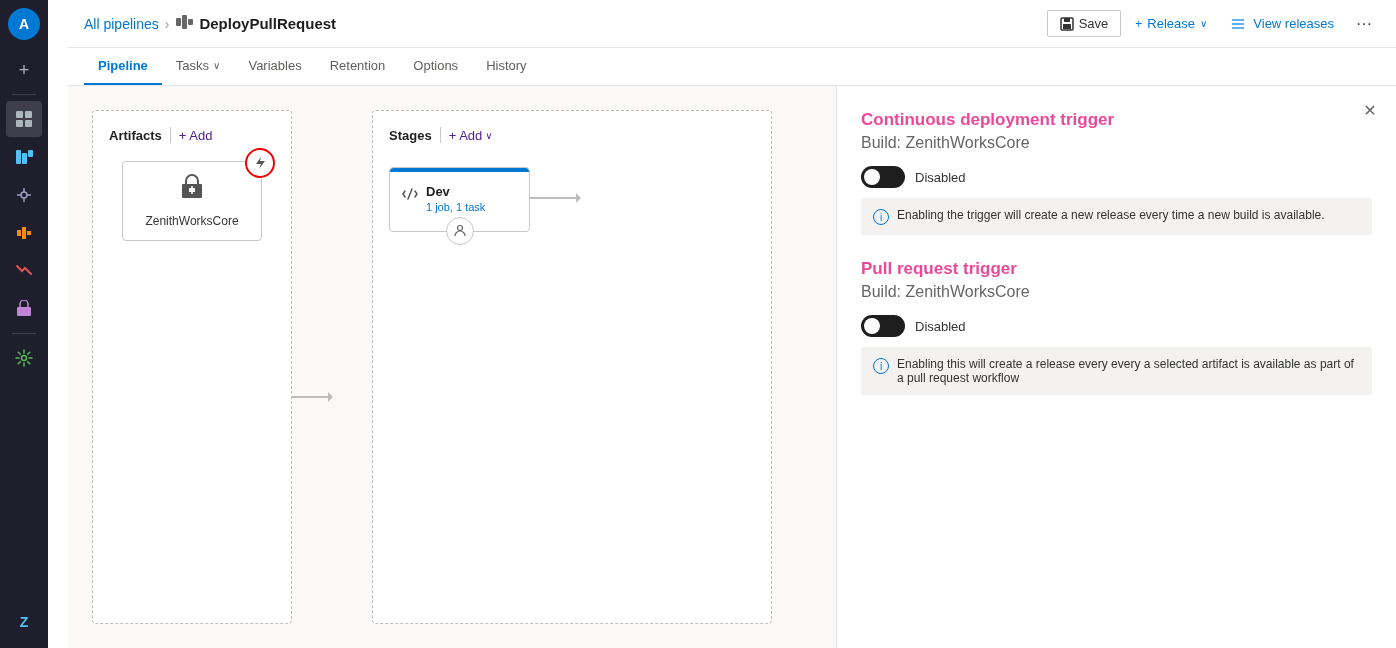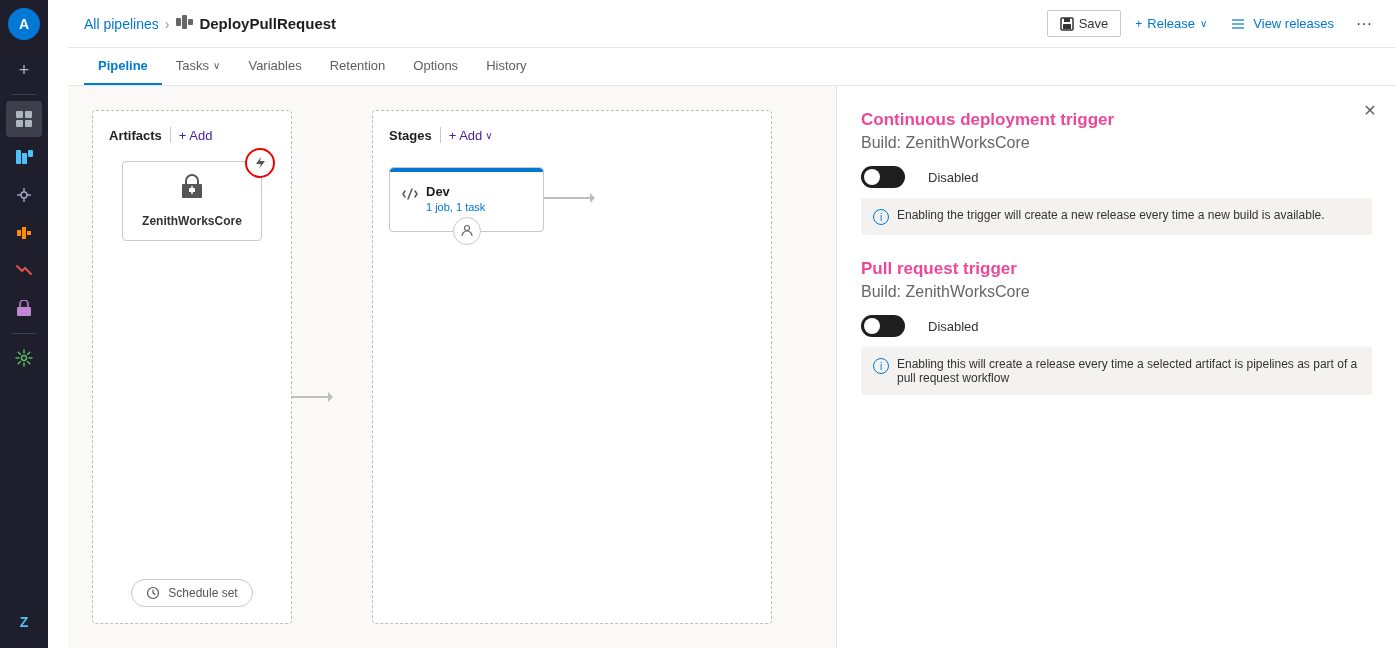--- a/index.html
+++ b/index.html
@@ -229,21 +229,20 @@
       background: #fff;
     }
     .artifact-card-icon {
       font-size: 24px;
       color: #333;
     }
     .artifact-card-label {
       font-size: 12px;
       color: #333;
       text-align: left;
-      font-weight: bold;
     }
     .lightning-btn {
       position: absolute;
       top: -14px;
       right: -14px;
       width: 30px; height: 30px;
       border: 2px solid #e00;
       border-radius: 50%;
       background: #fff;
       display: flex; align-items: center; justify-content: center;
@@ -313,21 +312,21 @@
       align-items: flex-start;
       gap: 0;
     }
     .stage-card-wrapper {
       display: flex;
       align-items: center;
     }
     .stage-card {
       border: 1px solid #c8c8c8;
       border-radius: 4px;
-      width: 155px;
+      width: 141px;
       background: #fff;
       position: relative;
       overflow: visible;
     }
     .stage-card-top-bar {
       height: 4px;
       background: #0078d4;
       border-radius: 4px 4px 0 0;
     }
     .stage-card-body {
@@ -417,21 +416,21 @@
       margin-bottom: 4px;
     }
     .panel-build-label {
       font-size: 16px;
       color: #666;
       margin-bottom: 14px;
     }
     .toggle-row {
       display: flex;
       align-items: center;
-      gap: 23px;
+      gap: 10px;
       margin-bottom: 10px;
     }
     .toggle {
       width: 44px; height: 22px;
       background: #1e1e1e;
       border-radius: 11px;
       position: relative;
       cursor: pointer;
       flex-shrink: 0;
     }
@@ -614,29 +613,20 @@
                 <rect x="4" y="10" width="20" height="14" rx="1" fill="#555"></rect>
                 <path d="M8 10V7a6 6 0 0112 0v3" stroke="#555" stroke-width="2" fill="none"></path>
                 <rect x="11" y="14" width="6" height="4" rx="0.5" fill="#fff"></rect>
                 <path d="M14 12v2M14 18v2" stroke="#fff" stroke-width="1.5"></path>
               </svg>
             </div>
             <span class="artifact-card-label">ZenithWorksCore</span>
           </div>
         </div>
 
-        <div style="margin-top:auto;display:flex;justify-content:center;">
-          <div class="schedule-item">
-            <svg width="14" height="14" viewBox="0 0 14 14" fill="none">
-              <circle cx="7" cy="7" r="5.5" stroke="#555" stroke-width="1.2" fill="none"></circle>
-              <path d="M7 4v3l2 1.5" stroke="#555" stroke-width="1.2" stroke-linecap="round"></path>
-            </svg>
-            <span>Schedule set</span>
-          </div>
-        </div>
       </div>
 
       <div class="connector">
         <div class="connector-line"></div>
       </div>
 
       <div class="stages-section">
         <div class="stages-header">
           <span>Stages</span>
           <div class="section-divider-v"></div>
@@ -706,19 +696,19 @@
         <div class="panel-section-title">Pull request trigger</div>
         <div class="panel-build-label">Build: ZenithWorksCore</div>
         <div class="toggle-row">
           <div class="toggle"></div>
           <span class="toggle-label">Disabled</span>
         </div>
         <div class="info-box">
           <div class="info-icon">
             <span>i</span>
           </div>
-          <span>Enabling this will create a release every time a selected artifact is pipelines as part of a pull request workflow</span>
+          <span>Enabling this will create a release every every a selected artifact is available as part of a pull request workflow</span>
         </div>
       </div>
     </div>
 
   </div>
 </div>
 
 </body></html>

